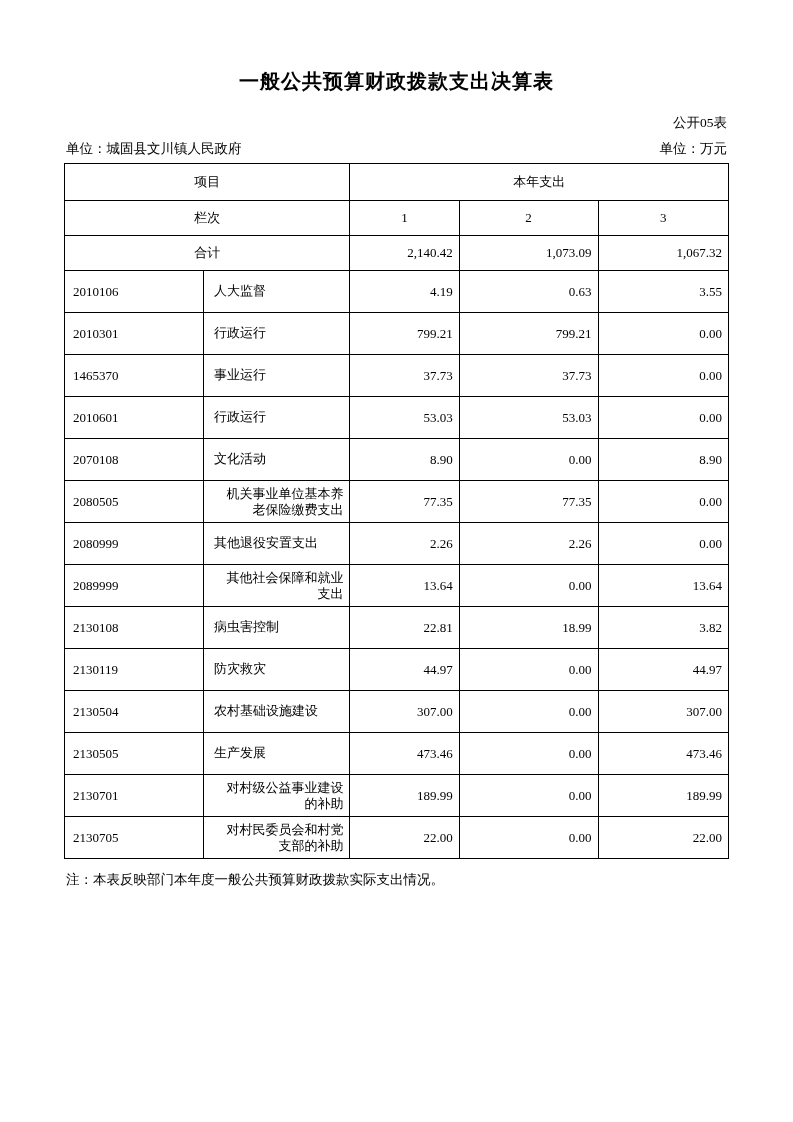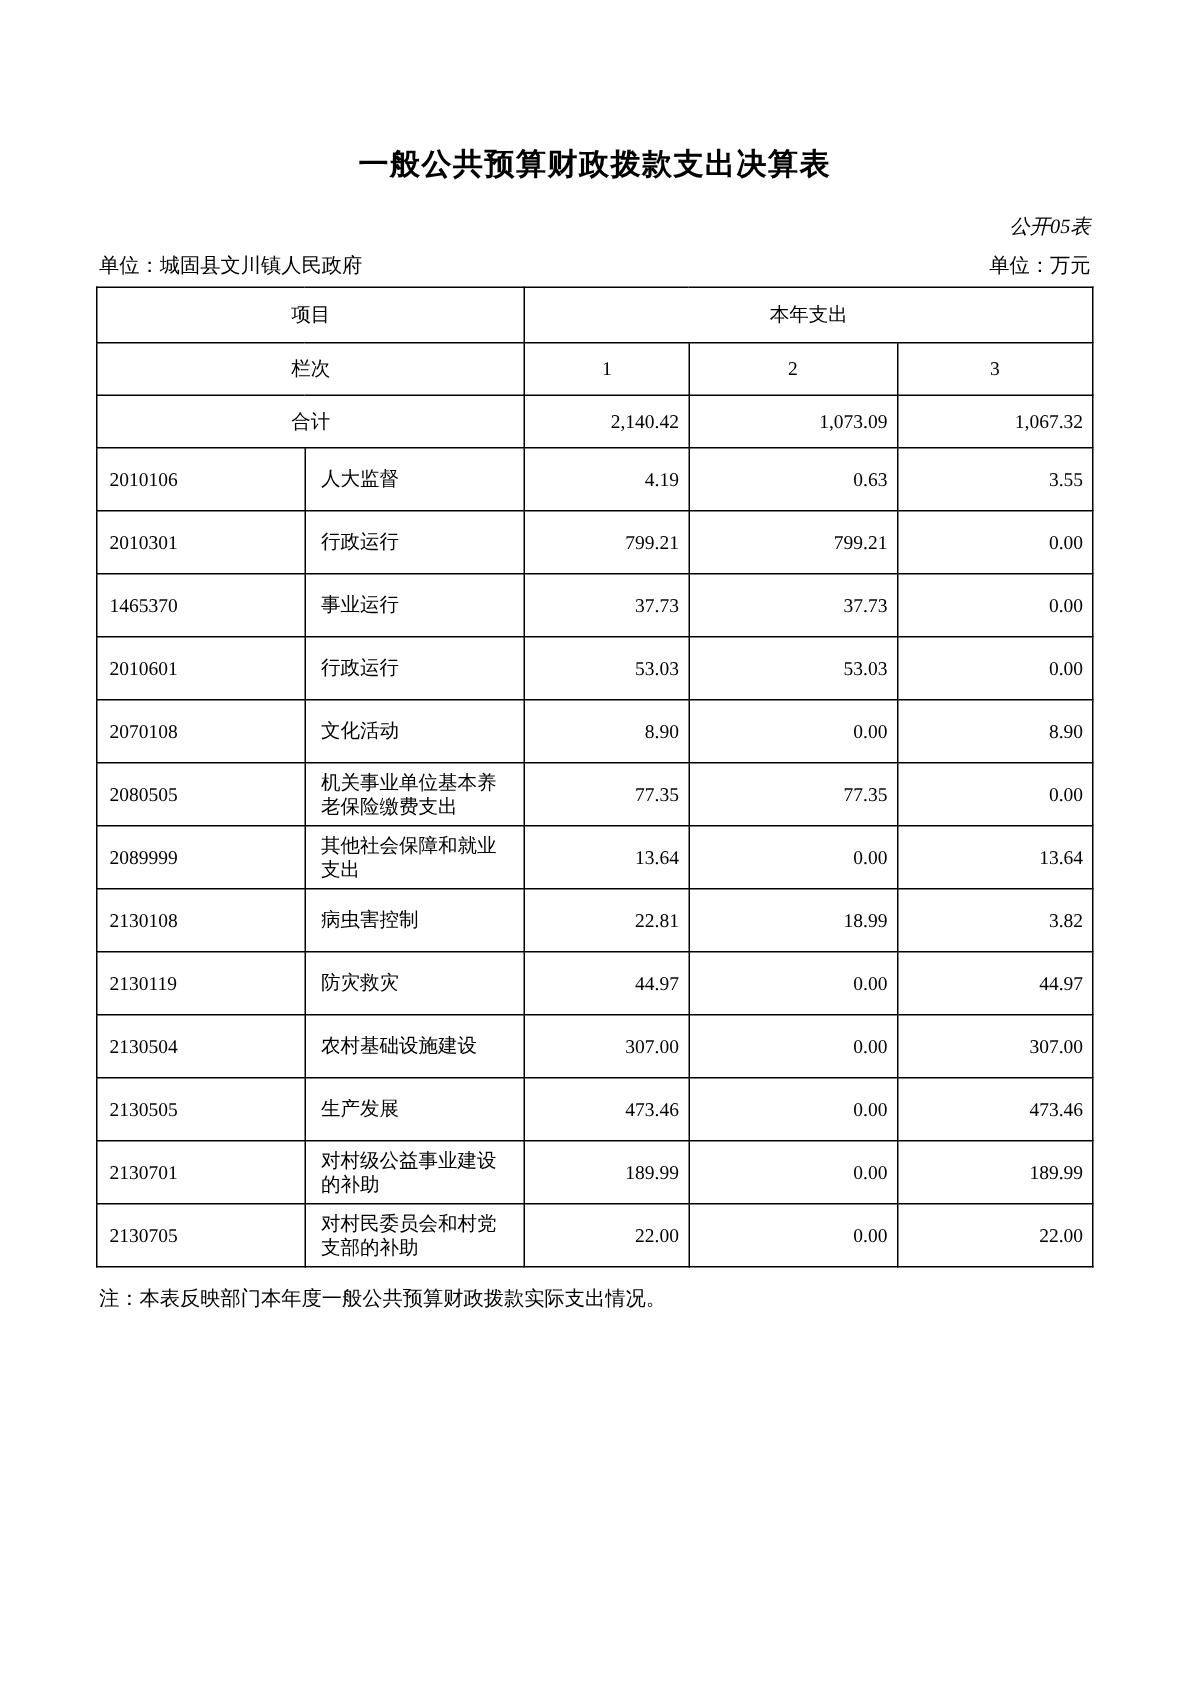--- a/index.html
+++ b/index.html
@@ -19,30 +19,29 @@
     height: 1122px;
     box-sizing: border-box;
     padding: 0 64px;
     position: relative;
   }
   .doc-title {
     text-align: center;
     font-size: 20px;
     font-weight: bold;
     letter-spacing: 1px;
-    margin-top: 96px;
+    margin-top: 68px;
     margin-bottom: 0;
     font-family: "Liberation Sans", "DejaVu Sans", sans-serif;
   }
   .form-code {
     text-align: right;
     font-size: 13.5px;
     margin-top: 19px;
     padding-right: 2px;
-    font-style: italic;
   }
   .meta-row {
     display: flex;
     justify-content: space-between;
     align-items: flex-end;
     font-size: 13.5px;
     margin-top: 8px;
     margin-bottom: 5px;
   }
   .meta-left {
@@ -86,21 +85,21 @@
     align-items: center;
     height: 41px;
     box-sizing: border-box;
     line-height: 1.25;
   }
   .footnote {
     font-size: 13.5px;
     margin-top: 12px;
     padding-left: 2px;
   }
-  .two-line { line-height: 1.2; }
+  .two-line { line-height: 1.2; text-align: right; }
 </style>
 </head>
 <body>
 
 <div class="page">
 
   <div class="doc-title">一般公共预算财政拨款支出决算表</div>
 
   <div class="form-code">公开05表</div>
 
@@ -250,20 +249,37 @@
         <td>
             <div class="cell c-right num">77.35</div>
           </td>
         <td>
             <div class="cell c-right num">77.35</div>
           </td>
         <td>
             <div class="cell c-right num">0.00</div>
           </td>
       </tr>
+      <tr class="d-row">
+        <td>
+            <div class="cell c-left code">2080999</div>
+          </td>
+        <td>
+            <div class="name-cell">其他退役安置支出</div>
+          </td>
+        <td>
+            <div class="cell c-right num">2.26</div>
+          </td>
+        <td>
+            <div class="cell c-right num">2.26</div>
+          </td>
+        <td>
+            <div class="cell c-right num">0.00</div>
+          </td>
+      </tr>
       <tr class="d-row tall">
         <td>
             <div class="cell c-left code">2089999</div>
           </td>
         <td>
             <div class="name-cell two-line">其他社会保障和就业支出</div>
           </td>
         <td>
             <div class="cell c-right num">13.64</div>
           </td>

